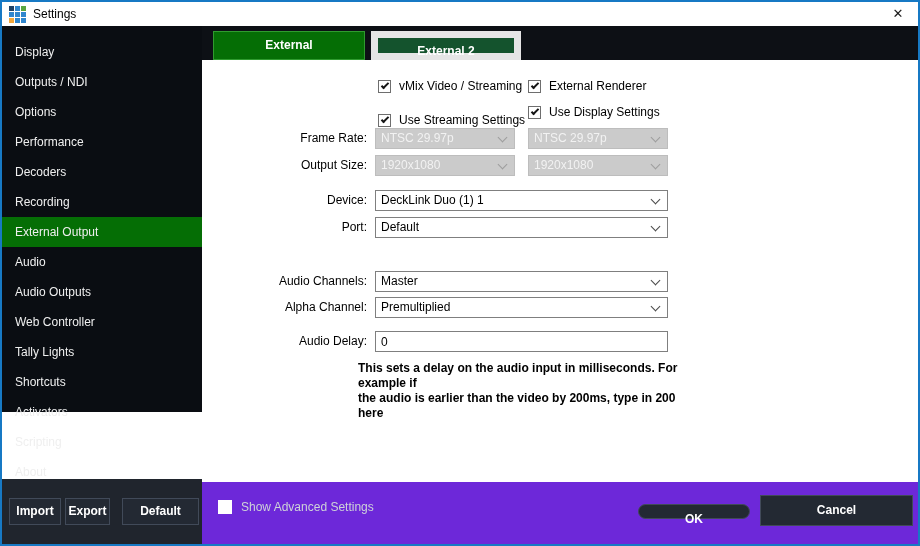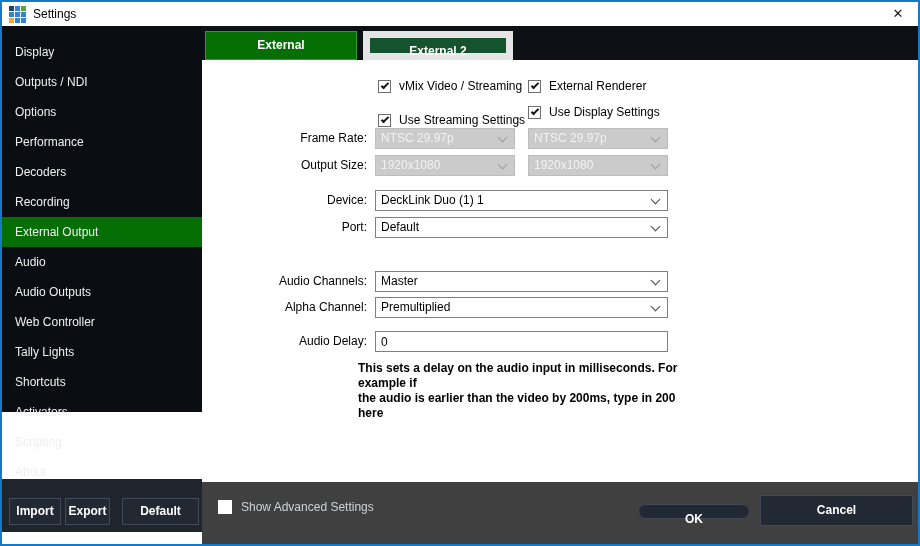--- a/index.html
+++ b/index.html
@@ -15,26 +15,26 @@
   .app-logo span { display:block; }
   .lg-navy{background:#1f4266}.lg-blue{background:#2f86ce}.lg-green{background:#58a540}.lg-orange{background:#f3a73a}
   .win-title { position:absolute; left:31px; top:0; height:24px; line-height:24px; font-size:12px; color:#000; }
   .close-x { position:absolute; right:9px; top:0; width:22px; height:24px; text-align:center;
              line-height:24px; font-size:13px; color:#1a1a1a; cursor:pointer; }
 
   
   .sidebar { position:absolute; left:0; top:24px; width:200px; height:386px; background:#0a0d12; padding-top:11px; }
   .side-item { height:30px; line-height:30px; padding-left:13px; font-size:12px; color:#efefef; cursor:pointer; }
   .side-item.selected { background:#056e05; }
-  .sidebar-footer { position:absolute; left:0; top:477px; width:200px; height:53px; background:#20252d; }
+  .sidebar-footer { position:absolute; left:0; top:477px; width:200px; height:65px; background:#20252d; }
 
   
   .tabstrip { position:absolute; left:200px; top:24px; right:0; height:34px; background:#0d1015; }
   .tab { position:absolute; top:5px; height:29px; text-align:center; line-height:27px;
-         font-size:12px; font-weight:bold; color:#fff; cursor:pointer; }
+         font-size:12px; font-weight:bold; color:#fff; cursor:pointer;margin-left:8px; }
   .tab.active   { background:#056e05; border:1px solid #2f9b2f; }
   .tab.inactive { background:#14532d; border:7px solid #e5e5e5; }
 
   
   .content { position:absolute; left:200px; top:58px; right:0; height:422px; background:#ffffff; }
   .form-label { position:absolute; left:0; width:165px; text-align:right; font-size:12px; color:#000;
                 height:21px; line-height:21px; }
   .dd { position:absolute; height:21px; background:#fff; border:1px solid #7f7f7f; font-size:12px;
         line-height:19px; padding-left:5px; color:#000; cursor:default; }
   .dd .chev { position:absolute; right:8px; top:5px; width:7px; height:7px;
@@ -43,21 +43,21 @@
   .dd.disabled .chev { border-color:#9d9d9d; }
   .txt-input { position:absolute; height:21px; background:#fff; border:1px solid #7f7f7f;
                font-family:"Liberation Sans",sans-serif; font-size:12px; padding-left:5px; color:#000; }
   .wincb { position:absolute; display:flex; align-items:center; gap:8px; font-size:12px; color:#000; cursor:default; }
   .wincb .box { width:13px; height:13px; background:#fff; border:1px solid #6e6e6e; position:relative; flex:none; }
   .wincb .tick { position:absolute; left:2px; top:2px; width:8px; height:4px;
                  border-left:2px solid #151515; border-bottom:2px solid #151515; transform:rotate(-45deg); }
   .help-text { position:absolute; left:156px; width:340px; font-size:12px; color:#000; line-height:15px; }
 
   
-  .bottombar { position:absolute; left:200px; right:0; top:480px; height:62px; background:#404040; }
+  .bottombar { position:absolute; left:200px; right:0; top:480px; height:62px; background:#6d28d9; }
   .dark-btn { position:absolute; background:#232933; border:1px solid #414a59; color:#fff;
               font-weight:bold; font-size:12px; text-align:center; cursor:pointer; }
   .show-adv { position:absolute; left:16px; top:18px; display:flex; align-items:center; gap:9px;
               font-size:12px; color:#ced2d8; cursor:default; }
   .show-adv .box { width:14px; height:14px; background:#ffffff; flex:none; }
 </style>
 </head>
 <body>
 
 <div class="window">

